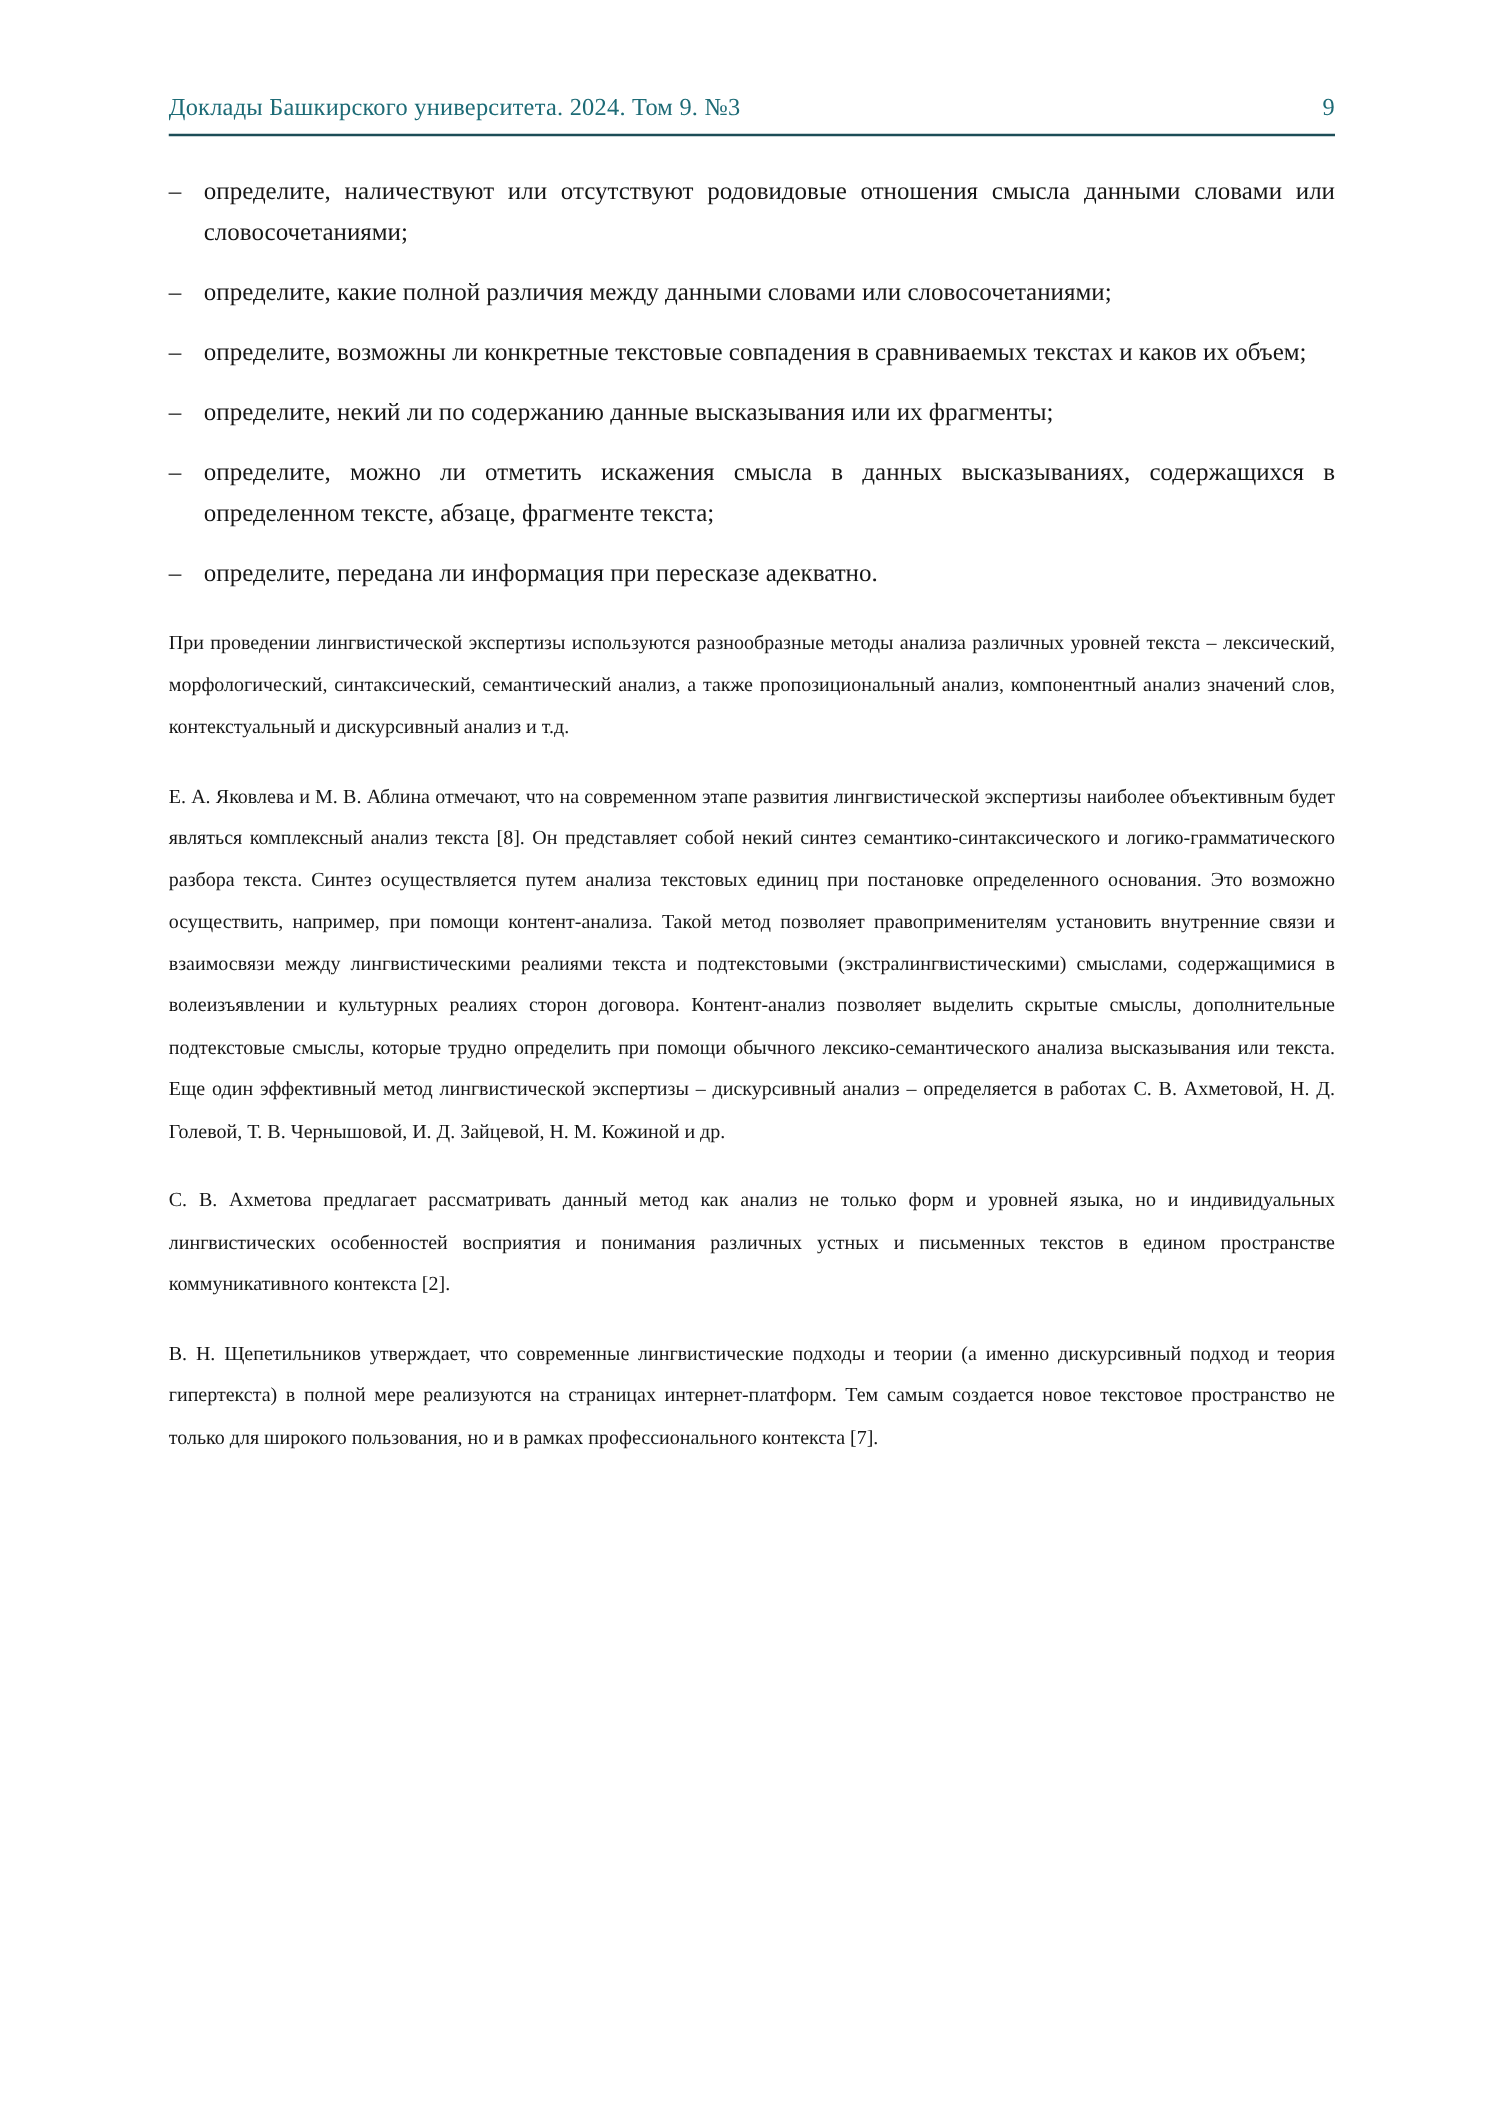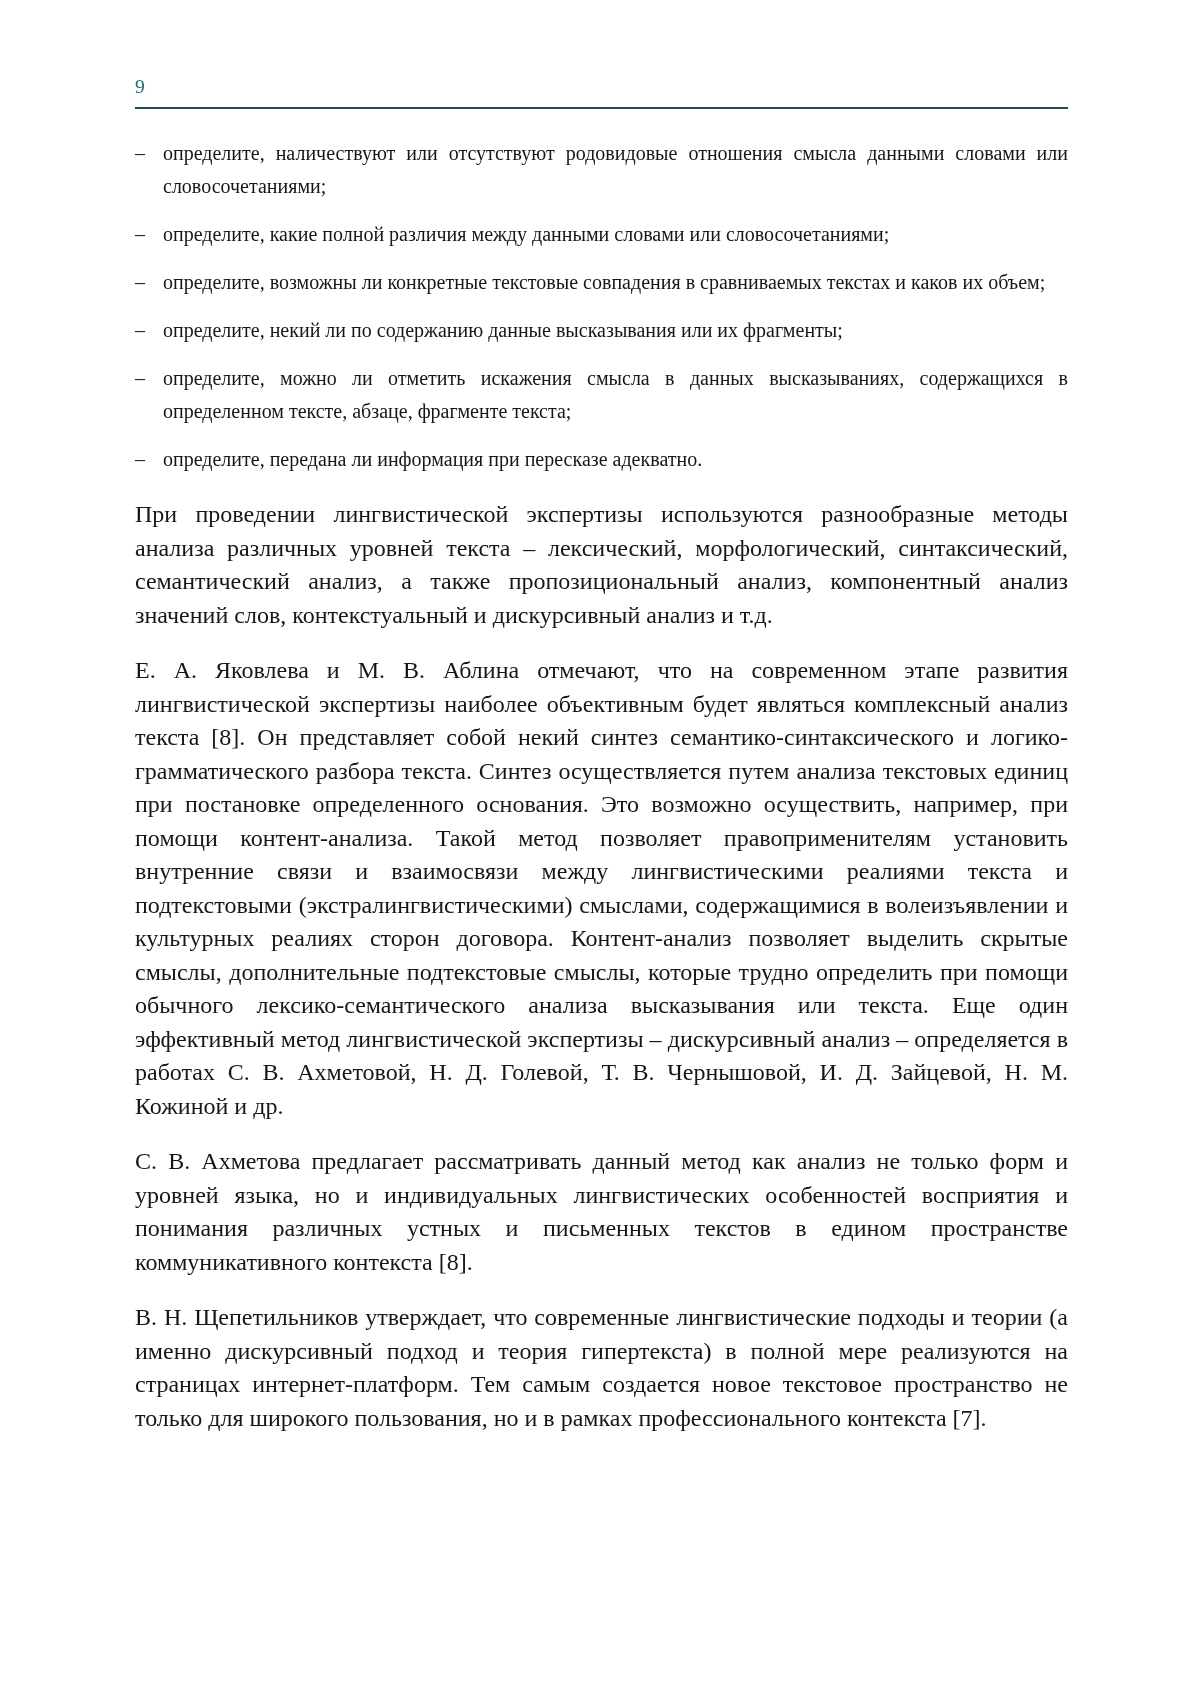--- a/index.html
+++ b/index.html
@@ -41,33 +41,34 @@
   }
   .qitem .marker {
     flex: 0 0 28px;
     width: 28px;
   }
   .qitem .qtext {
     flex: 1 1 auto;
     text-align: justify;
   }
   .para {
-    font-size: 24px;
+    font-size: 16px;
     line-height: 33.5px;
     text-align: justify;
     margin-top: 22px;
     margin-bottom: 0;
   }
 </style>
 </head>
 <body>
 
 <div class="page">
 
   <header class="page-header">
+    <span class="journal">Доклады Башкирского университета. 2024. Том 9. №3</span>
     <span class="pagenum">9</span>
   </header>
 
   <div class="rule"></div>
 
   <ul class="qlist">
     <li class="qitem">
       <span class="marker">–</span>
       <span class="qtext">определите, наличествуют или отсутствуют родовидовые отношения смысла данными словами или словосочетаниями;</span>
     </li>
@@ -88,16 +89,16 @@
       <span class="qtext">определите, можно ли отметить искажения смысла в данных высказываниях, содержащихся в определенном тексте, абзаце, фрагменте текста;</span>
     </li>
     <li class="qitem">
       <span class="marker">–</span>
       <span class="qtext">определите, передана ли информация при пересказе адекватно.</span>
     </li>
   </ul>
 
   <p class="para">При проведении лингвистической экспертизы используются разнообразные методы анализа различных уровней текста – лексический, морфологический, синтаксический, семантический анализ, а также пропозициональный анализ, компонентный анализ значений слов, контекстуальный и дискурсивный анализ и т.д.</p>
   <p class="para">Е. А. Яковлева и М. В. Аблина отмечают, что на современном этапе развития лингвистической экспертизы наиболее объективным будет являться комплексный анализ текста [8]. Он представляет собой некий синтез семантико-синтаксического и логико-грамматического разбора текста. Синтез осуществляется путем анализа текстовых единиц при постановке определенного основания. Это возможно осуществить, например, при помощи контент-анализа. Такой метод позволяет правоприменителям установить внутренние связи и взаимосвязи между лингвистическими реалиями текста и подтекстовыми (экстралингвистическими) смыслами, содержащимися в волеизъявлении и культурных реалиях сторон договора. Контент-анализ позволяет выделить скрытые смыслы, дополнительные подтекстовые смыслы, которые трудно определить при помощи обычного лексико-семантического анализа высказывания или текста. Еще один эффективный метод лингвистической экспертизы – дискурсивный анализ – определяется в работах С. В. Ахметовой, Н. Д. Голевой, Т. В. Чернышовой, И. Д. Зайцевой, Н. М. Кожиной и др.</p>
-  <p class="para">С. В. Ахметова предлагает рассматривать данный метод как анализ не только форм и уровней языка, но и индивидуальных лингвистических особенностей восприятия и понимания различных устных и письменных текстов в едином пространстве коммуникативного контекста [8].</p>
+  <p class="para">С. В. Ахметова предлагает рассматривать данный метод как анализ не только форм и уровней языка, но и индивидуальных лингвистических особенностей восприятия и понимания различных устных и письменных текстов в едином пространстве коммуникативного контекста [2].</p>
   <p class="para">В. Н. Щепетильников утверждает, что современные лингвистические подходы и теории (а именно дискурсивный подход и теория гипертекста) в полной мере реализуются на страницах интернет-платформ. Тем самым создается новое текстовое пространство не только для широкого пользования, но и в рамках профессионального контекста [7].</p>
 
 </div>
 
 </body></html>

